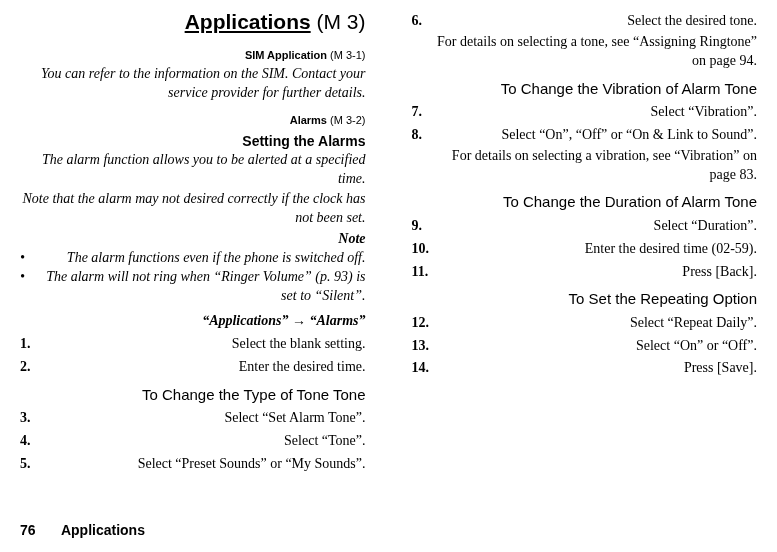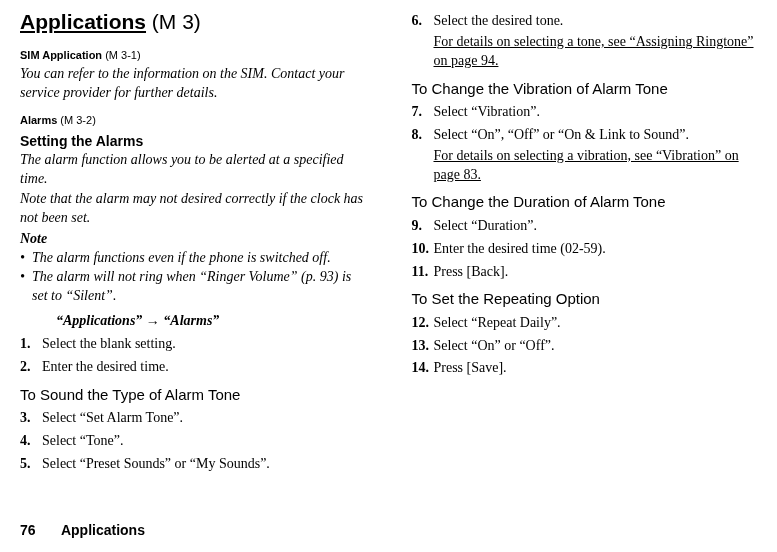--- a/index.html
+++ b/index.html
@@ -14,20 +14,21 @@
       height: 552px;
       padding: 8px 20px 10px 20px;
       color: #000;
       background: #fff;
       line-height: 1.35;
     }
     .page {
       display: flex;
       gap: 46px;
       height: 500px;
+      text-align: right;
     }
     .col {
       flex: 1;
     }
     h1.chapter {
       font-family: Arial, Helvetica, sans-serif;
       font-weight: bold;
       font-size: 21px;
       margin-bottom: 12px;
     }
@@ -97,21 +98,20 @@
       margin-top: 4px;
     }
     ol.steps li .num {
       position: absolute;
       left: 0;
       font-weight: bold;
     }
     .substep {
       padding-left: 22px;
       margin-top: 2px;
-      text-decoration: underline;
     }
     .footer {
       font-family: Arial, Helvetica, sans-serif;
       font-size: 14px;
       font-weight: bold;
       position: absolute;
       bottom: 12px;
       left: 20px;
     }
     .footer .pgnum {
@@ -151,21 +151,21 @@
       <li>The alarm will not ring when “Ringer Volume” (p. 93) is set to “Silent”.</li>
     </ul>
 
     <p class="path">“Applications” → “Alarms”</p>
 
     <ol class="steps">
       <li><span class="num">1.</span><span>Select the blank setting.</span></li>
       <li><span class="num">2.</span><span>Enter the desired time.</span></li>
     </ol>
 
-    <h3 class="subsection-plain">To Sound the Type of Alarm Tone</h3>
+    <h3 class="subsection-plain">To Change the Type of Tone Tone</h3>
     <ol class="steps">
       <li><span class="num">3.</span><span>Select “Set Alarm Tone”.</span></li>
       <li><span class="num">4.</span><span>Select “Tone”.</span></li>
       <li><span class="num">5.</span><span>Select “Preset Sounds” or “My Sounds”.</span></li>
     </ol>
   </div>
 
   <div class="col">
 
     <ol class="steps">

